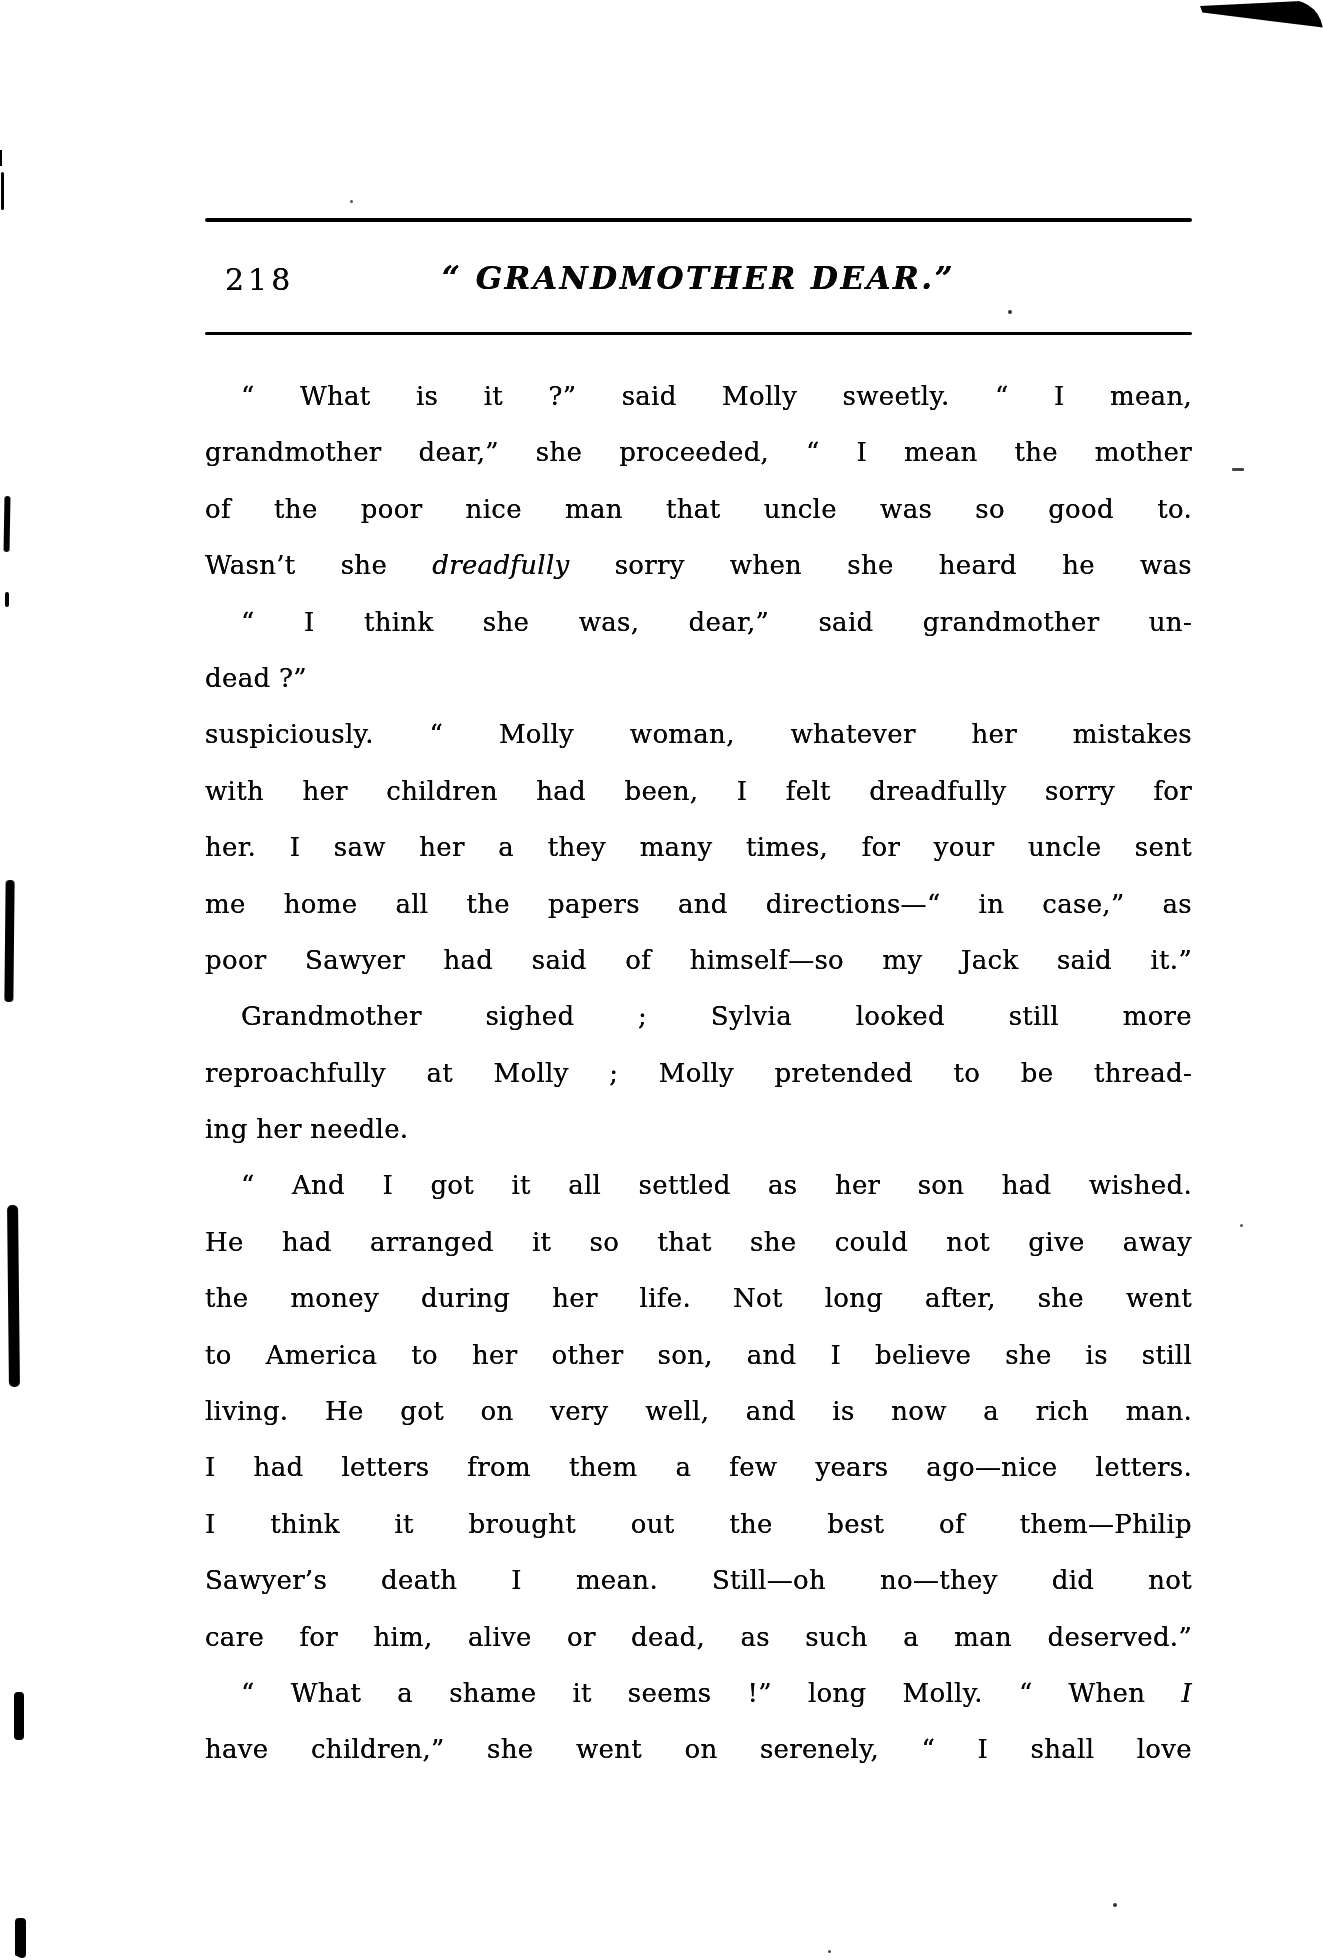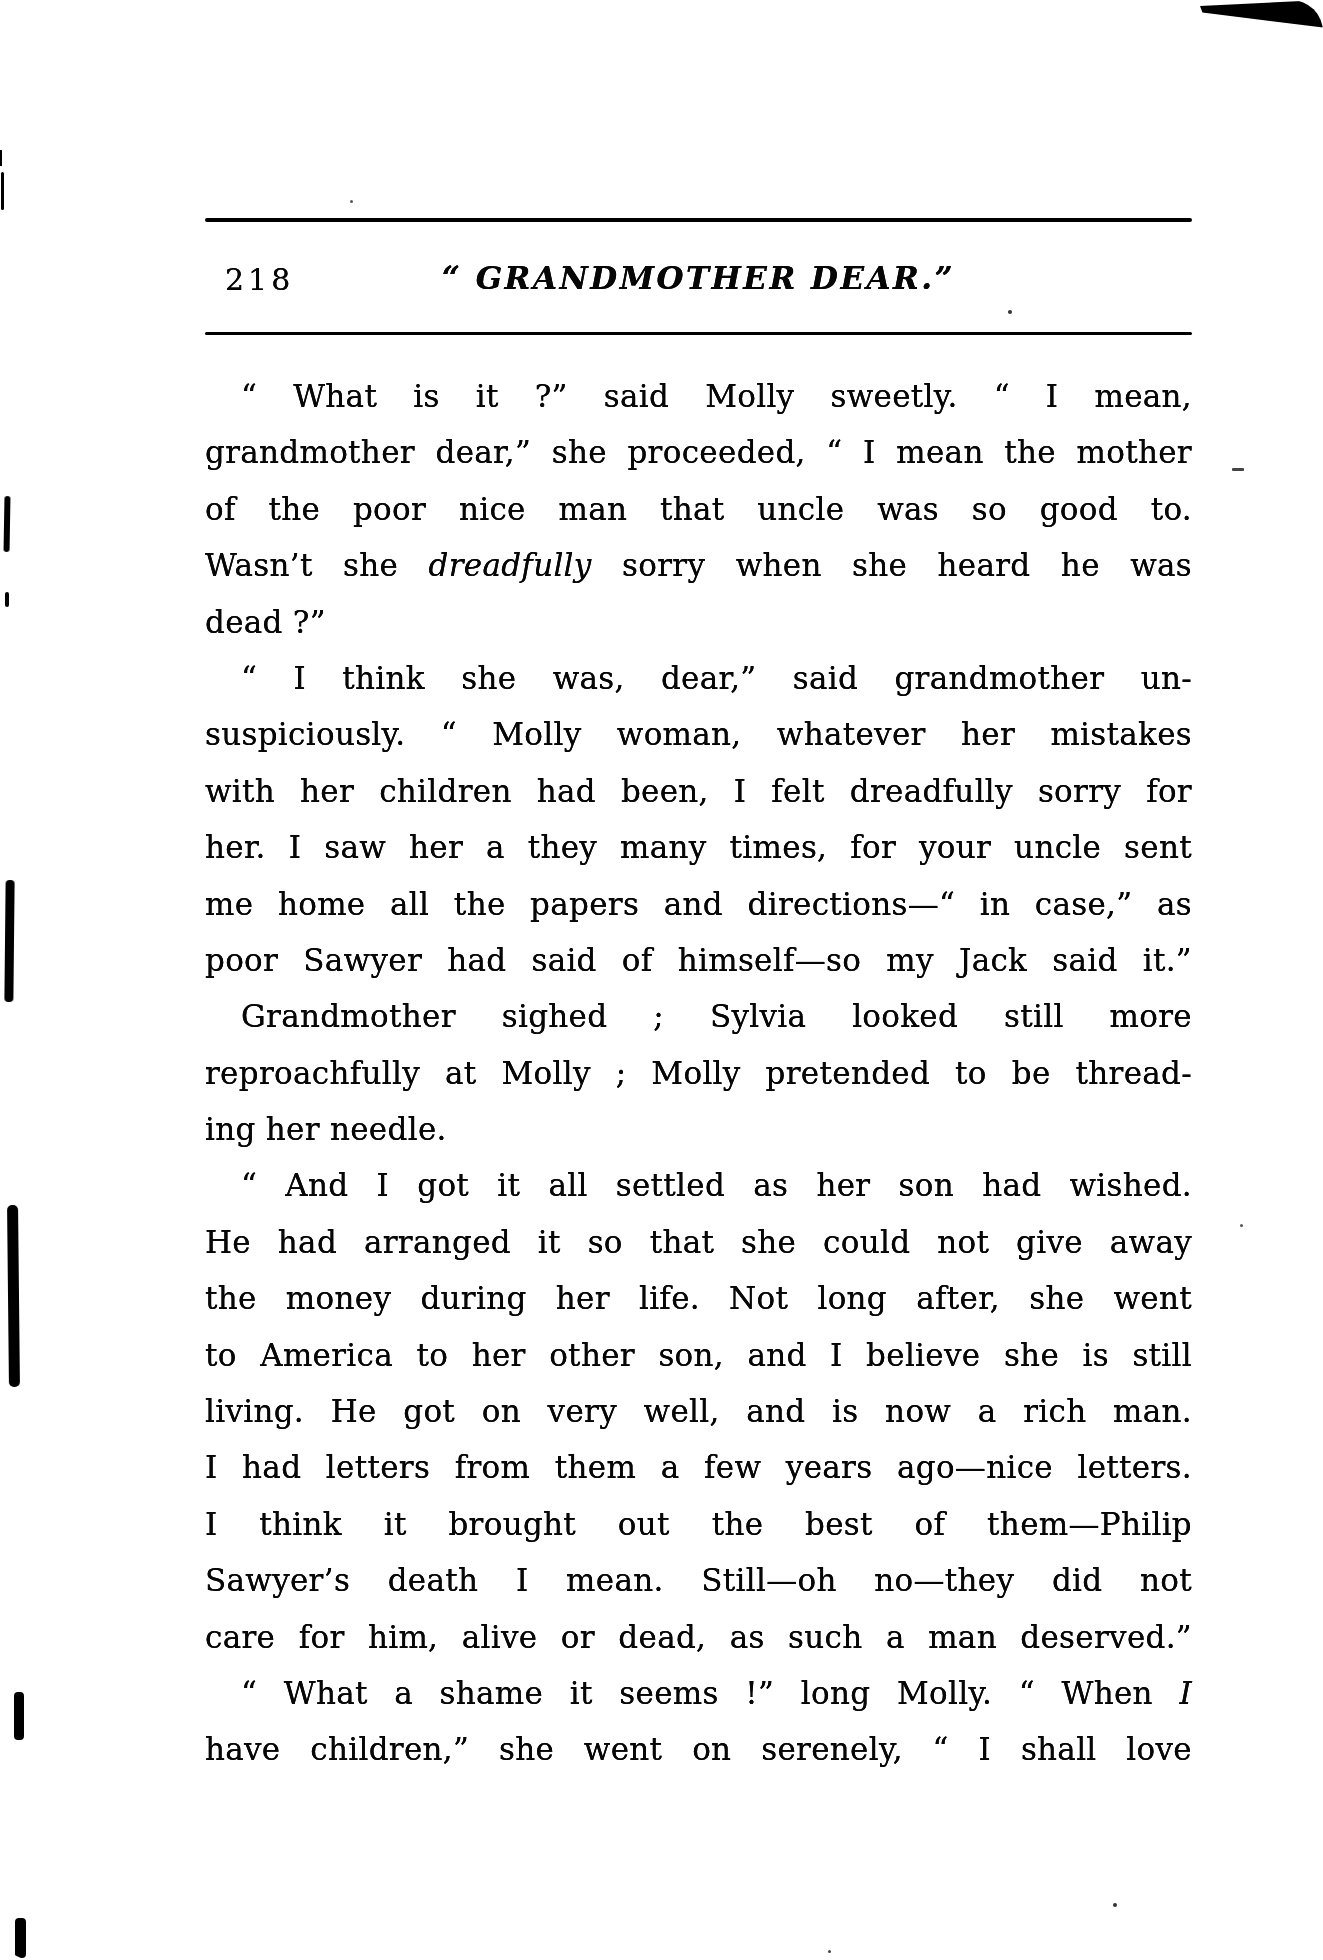--- a/index.html
+++ b/index.html
@@ -12,21 +12,21 @@
   .rule-top{top:218px;}
   .rule-bottom{top:332px;height:3px;}
   
   .header-row{position:absolute;left:205px;width:987px;top:252px;height:56px;}
   .page-num{position:absolute;left:20px;top:10px;font-size:30px;letter-spacing:4px;text-shadow:0 0 0.6px currentColor;}
   .title{position:absolute;left:0;right:0;top:8px;text-align:center;font-style:italic;font-weight:bold;
          font-size:31px;letter-spacing:2.5px;text-shadow:0 0 0.5px currentColor;}
   
   .body-text{position:absolute;left:205px;top:368px;width:987px;}
   .line{
-    font-size:31px;line-height:56.4px;height:56.4px;letter-spacing:0.3px;
+    font-size:26px;line-height:56.4px;height:56.4px;letter-spacing:0.3px;
     text-align:justify;text-align-last:justify;text-shadow:0 0 0.55px currentColor;
   }
   .line.indent{text-indent:36px;}
   .line.short{text-align-last:left;}
   .line em{font-style:italic;}
   
   .artifact{position:absolute;background:#000;}
   .corner-wedge{left:1200px;top:0;width:123px;height:30px;clip-path:polygon(0 20%,100% 0,100% 92%,2% 42%);}
   .m1a{left:0;top:150px;width:2px;height:16px;}
   .m1b{left:1px;top:172px;width:3px;height:38px;border-radius:2px;}
@@ -70,22 +70,22 @@
     <span class="page-num">218</span>
     <span class="title">“ GRANDMOTHER DEAR.”</span>
   </div>
   <div class="rule rule-bottom"></div>
 
   <div class="body-text">
       <div class="line indent"><span>“ What is it ?” said Molly sweetly.  “ I mean,</span></div>
       <div class="line"><span>grandmother dear,” she proceeded, “ I mean the mother</span></div>
       <div class="line"><span>of the poor nice man that uncle was so good to.</span></div>
       <div class="line"><span>Wasn’t she </span><em>dreadfully</em><span> sorry when she heard he was</span></div>
+      <div class="line indent"><span>“ I think she was, dear,” said grandmother un-</span></div>
       <div class="line short"><span>dead ?”</span></div>
-      <div class="line indent"><span>“ I think she was, dear,” said grandmother un-</span></div>
       <div class="line"><span>suspiciously.  “ Molly woman, whatever her mistakes</span></div>
       <div class="line"><span>with her children had been, I felt dreadfully sorry for</span></div>
       <div class="line"><span>her.  I saw her a they many times, for your uncle sent</span></div>
       <div class="line"><span>me home all the papers and directions—“ in case,” as</span></div>
       <div class="line"><span>poor Sawyer had said of himself—so my Jack said it.”</span></div>
       <div class="line indent"><span>Grandmother sighed ; Sylvia looked still more</span></div>
       <div class="line"><span>reproachfully at Molly ; Molly pretended to be thread-</span></div>
       <div class="line short"><span>ing her needle.</span></div>
       <div class="line indent"><span>“ And I got it all settled as her son had wished.</span></div>
       <div class="line"><span>He had arranged it so that she could not give away</span></div>

